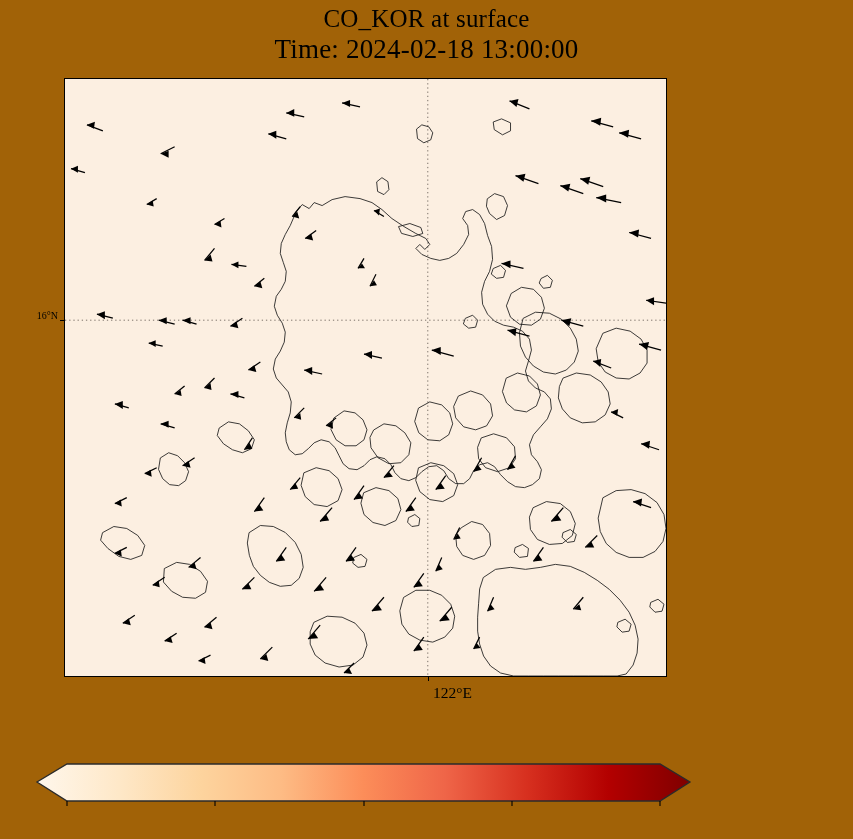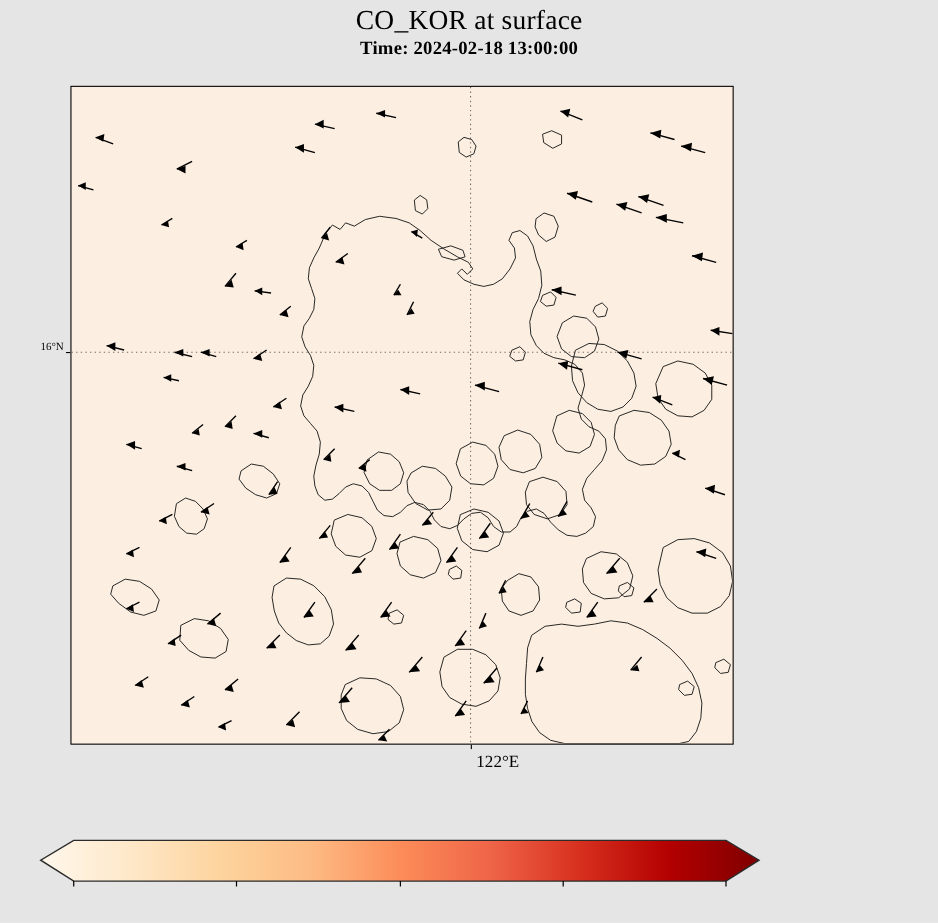--- a/index.html
+++ b/index.html
@@ -1,25 +1,25 @@
 <!DOCTYPE html>
 <html><head>
 <meta charset="utf-8">
 <style>
   html,body{margin:0;padding:0;background:#ffffff;}
   body{width:853px;height:839px;position:relative;overflow:hidden;
        font-family:"Liberation Serif","DejaVu Serif",serif;}
 
-  #figure{position:absolute;left:0;top:0;width:853px;height:839px;background:#e5e5e5;}
+  #figure{position:absolute;left:0;top:0;width:853px;height:839px;background:#a16207;}
 
   
   #title-block{position:absolute;left:0;top:4px;width:853px;text-align:center;
                line-height:1.18;color:#000;}
   #title-main{font-size:25px;letter-spacing:.2px;}
-  #title-sub{font-size:17px;letter-spacing:.2px;font-weight:bold;}
+  #title-sub{font-size:27px;letter-spacing:.2px;}
 
   
   #map-axes{position:absolute;left:64px;top:78px;width:603px;height:599px;
             background:#fcefe1;border:1.4px solid #000;box-sizing:border-box;}
   #map-svg{position:absolute;left:0;top:0;width:100%;height:100%;display:block;}
 
   
   .gridline{stroke:#7a7068;stroke-width:1;stroke-dasharray:1.3 2.9;}
 
   

